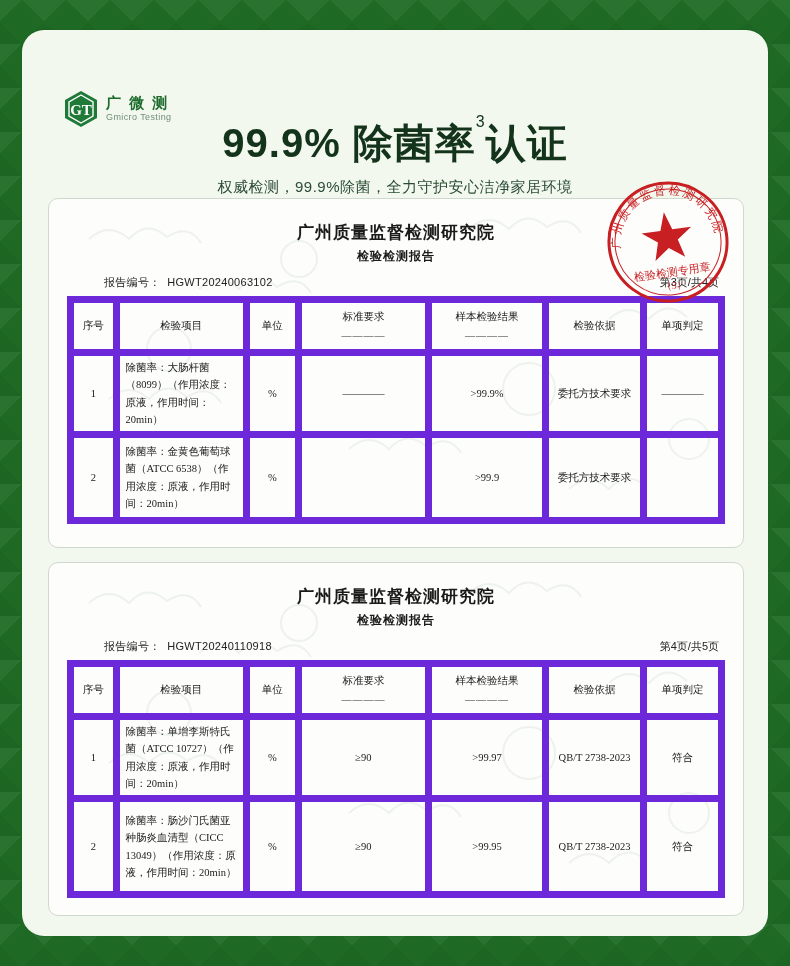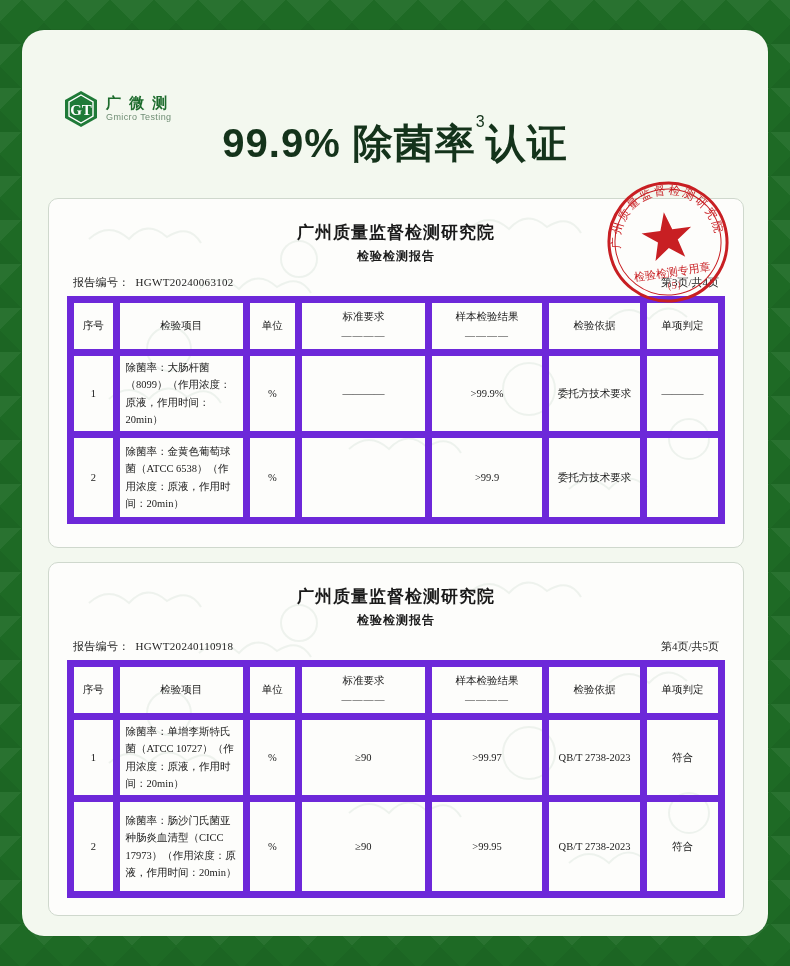--- a/index.html
+++ b/index.html
@@ -132,25 +132,26 @@
     font-size: 12px;
     font-weight: bold;
     color: #1a1a1a;
     letter-spacing: 1px;
     margin-top: 4px;
   }
   .rpt-meta {
     display: flex;
     justify-content: space-between;
     align-items: flex-end;
-    font-family: Liberation Serif, serif;
+    font-family: Liberation Sans, sans-serif;
     font-size: 11px;
     color: #222;
     margin-top: 10px;
     padding: 0 6px;
+    margin-left: 31px;
   }
   .rpt-meta .num { letter-spacing: 0.3px; }
   table.rpt {
     width: 100%;
     border-collapse: collapse;
     margin-top: 6px;
     font-family: "Liberation Serif", serif;
     font-size: 10.5px;
     color: #1a1a1a;
     background: transparent;
@@ -202,20 +203,21 @@
     </div>
     <div class="brand-text">
       <div class="brand-cn">广 微 测</div>
       <div class="brand-en">Gmicro Testing</div>
     </div>
   </div>
 
   <div class="headline">
     <span>99.9% 除菌率</span><sup>3</sup><span>认证</span>
   </div>
+  <div class="subline">权威检测，99.9%除菌，全力守护安心洁净家居环境</div>
 
   <div class="report one">
     <svg class="cloud-bg" viewBox="0 0 694 348" preserveAspectRatio="none">
       <g fill="none" stroke="#dfe8e0" stroke-width="2">
         <path d="M40 40 q20 -18 40 0 q18 -20 38 -2 q22 -14 34 6"></path>
         <path d="M150 90 q20 -18 40 0 q18 -20 38 -2 q22 -14 34 6"></path>
         <path d="M420 30 q20 -18 40 0 q18 -20 38 -2 q22 -14 34 6"></path>
         <path d="M560 120 q20 -18 40 0 q18 -20 38 -2"></path>
         <path d="M60 200 q20 -18 40 0 q18 -20 38 -2 q22 -14 34 6"></path>
         <path d="M300 250 q20 -18 40 0 q18 -20 38 -2 q22 -14 34 6"></path>
@@ -339,21 +341,21 @@
             <td>1</td>
             <td class="item">除菌率：单增李斯特氏菌（ATCC 10727）（作用浓度：原液，作用时间：20min）</td>
             <td>%</td>
             <td>≥90</td>
             <td>&gt;99.97</td>
             <td>QB/T 2738-2023</td>
             <td>符合</td>
           </tr>
           <tr style="height:96px">
             <td>2</td>
-            <td class="item">除菌率：肠沙门氏菌亚种肠炎血清型（CICC 17973）（作用浓度：原液，作用时间：20min）</td>
+            <td class="item">除菌率：肠沙门氏菌亚种肠炎血清型（CICC 13049）（作用浓度：原液，作用时间：20min）</td>
             <td>%</td>
             <td>≥90</td>
             <td>&gt;99.95</td>
             <td>QB/T 2738-2023</td>
             <td>符合</td>
           </tr>
         </tbody>
       </table>
     </div>
   </div>

